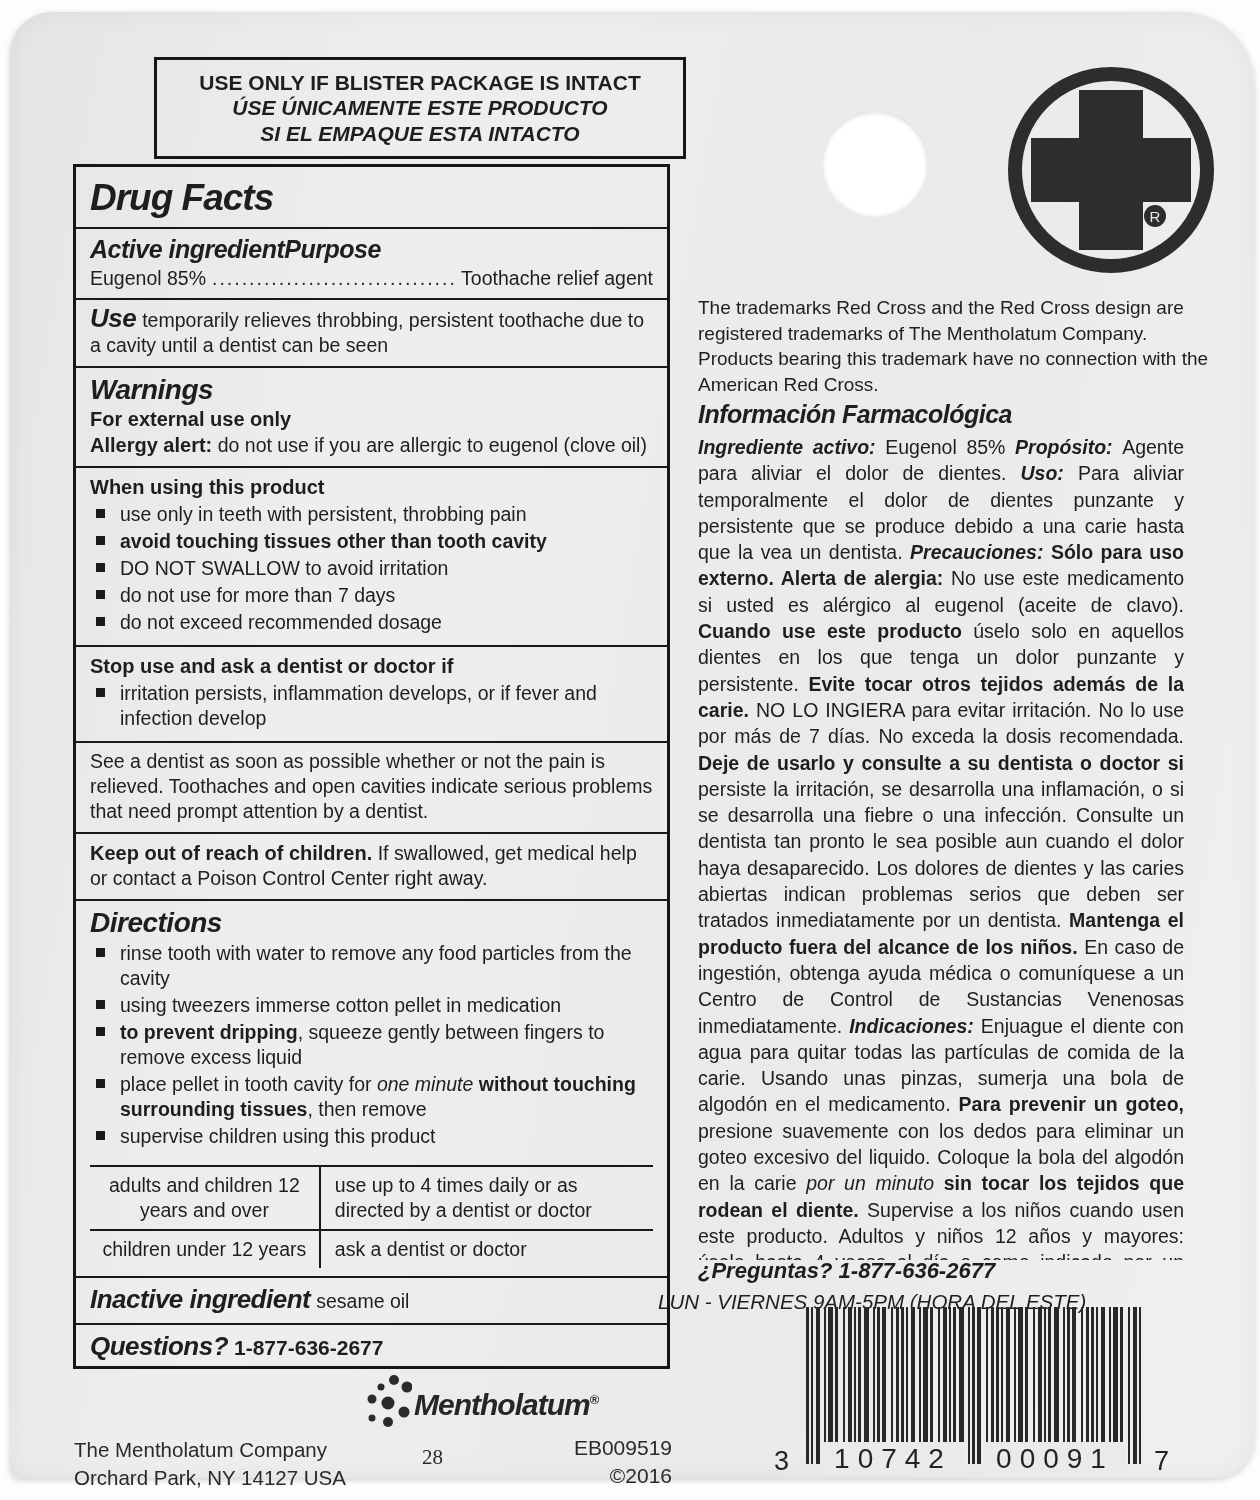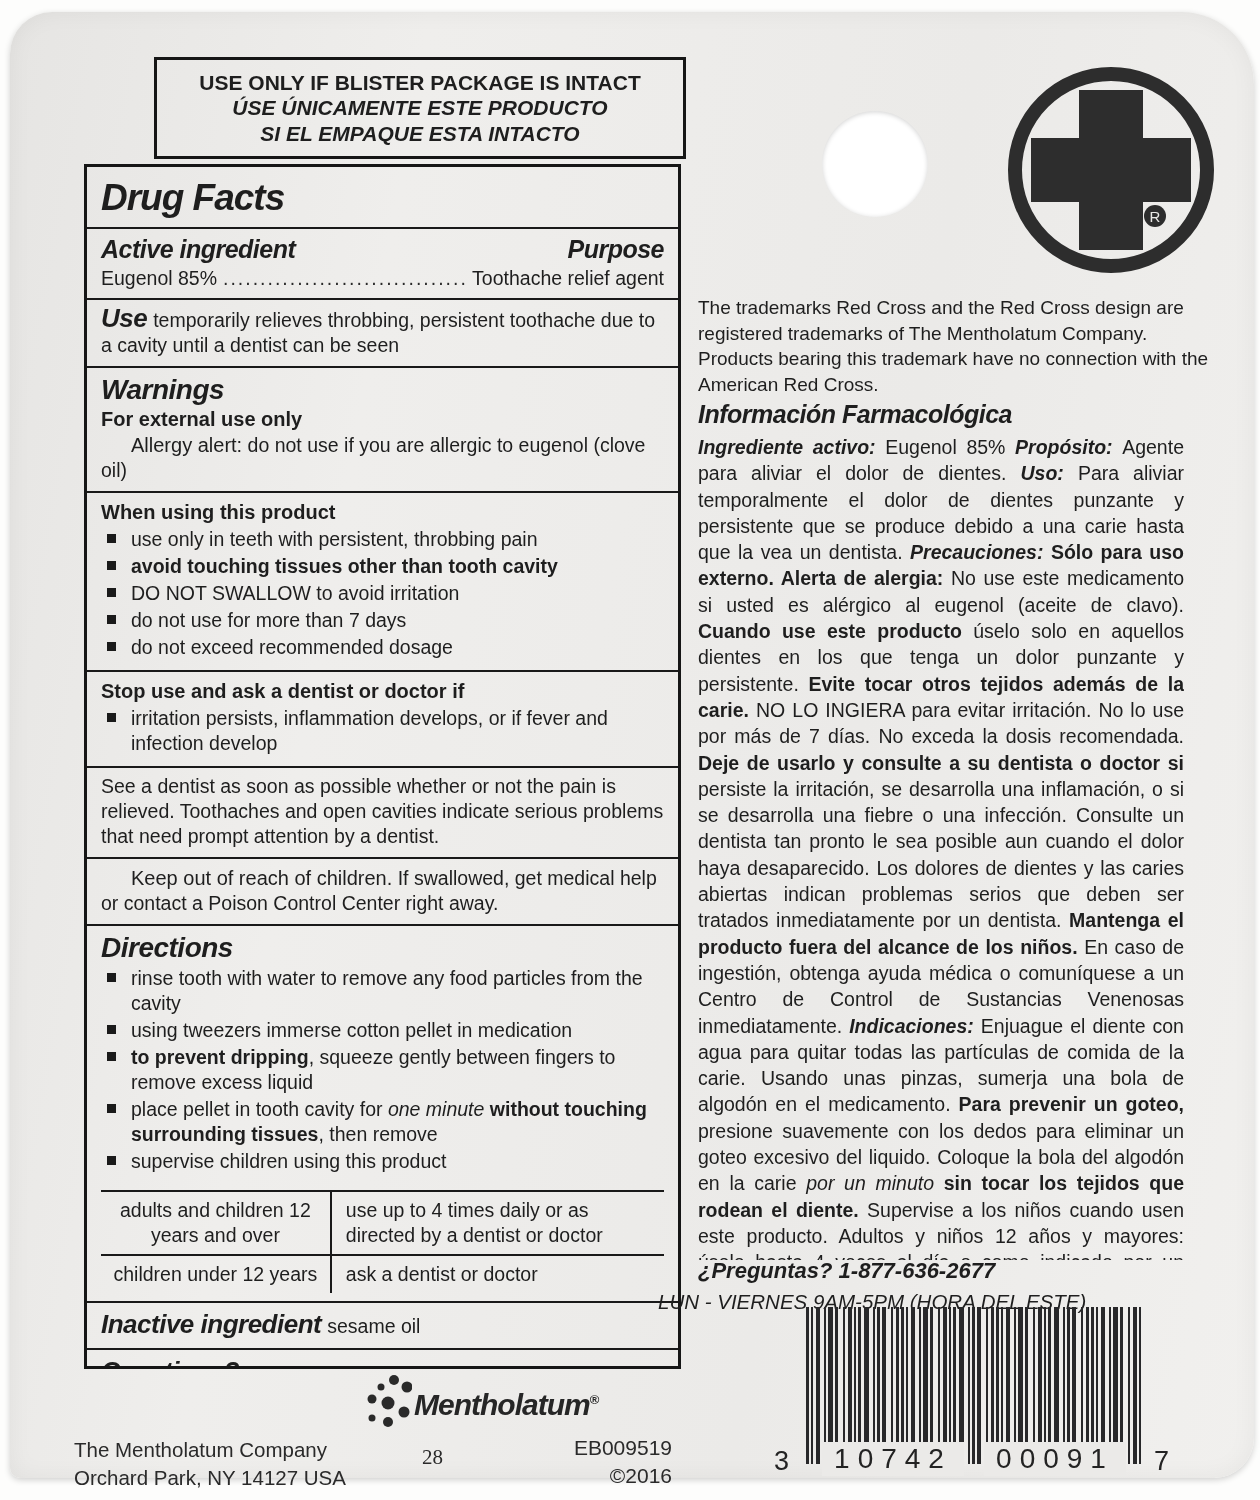--- a/index.html
+++ b/index.html
@@ -9,43 +9,43 @@
            background:linear-gradient(100deg,#e6e5e3 0%,#efeeec 28%,#ebeae8 65%,#f1f0ee 100%);
            border-radius:42px 72px 40px 10px;
            box-shadow:0 2px 6px rgba(0,0,0,0.18), inset 0 0 24px rgba(0,0,0,0.05);}
   
   .blister-box{position:absolute;left:100px;top:45px;width:532px;height:102px;
                border:3px solid #161616;box-sizing:border-box;text-align:center;
                display:flex;flex-direction:column;justify-content:center;line-height:1.22;margin-left:44px;}
   .blister-l1{font-weight:bold;font-size:21px;}
   .blister-es{font-weight:bold;font-style:italic;font-size:21px;}
   
-  .df-box{position:absolute;left:74px;top:152px;width:597px;height:1205px;
+  .df-box{position:absolute;left:63px;top:152px;width:597px;height:1205px;
           border:3px solid #161616;box-sizing:border-box;overflow:hidden;}
   .sec{border-top:2px solid #191919;padding:6px 14px 8px;}
   .df-title{font-size:37px;font-weight:bold;font-style:italic;padding:10px 14px 8px;letter-spacing:-1px;}
-  .ai-row{display:flex;justify-content:space-between;align-items:baseline;}
+  .ai-row{display:flex;justify-content:flex-start;align-items:baseline;}
   .h-bigit{font-size:25px;font-weight:bold;font-style:italic;letter-spacing:-0.5px;}
   .body-t{font-size:19.5px;line-height:25px;}
   .lead-row{display:flex;align-items:baseline;font-size:19.5px;margin-top:3px;}
   .dotfill{flex:1;overflow:hidden;white-space:nowrap;margin:0 6px;color:#2a2a2a;}
   .dotfill::after{content:"....................................................................................";letter-spacing:2px;}
   .inline-h{font-size:26px;font-weight:bold;font-style:italic;letter-spacing:-0.5px;margin-right:6px;}
   .sec-head{font-size:28px;font-weight:bold;font-style:italic;letter-spacing:-0.5px;line-height:1.15;}
   .sub-h{font-size:20px;font-weight:bold;line-height:26px;}
   ul.blist{list-style:none;margin:2px 0 0;padding:0;}
   ul.blist li{position:relative;padding-left:30px;font-size:19.5px;line-height:25px;margin:2px 0;}
   .sq{position:absolute;left:6px;top:7px;width:9px;height:9px;background:#1a1a1a;}
   .dose-table{margin-top:16px;border-top:2px solid #191919;}
   .trow{display:flex;border-bottom:2px solid #191919;}
   .trow.last{border-bottom:none;}
   .tc1{width:41%;border-right:2px solid #191919;text-align:center;padding:6px 8px;box-sizing:border-box;
        font-size:19.5px;line-height:25px;}
   .tc2{flex:1;padding:6px 4px 6px 14px;font-size:19.5px;line-height:25px;}
-  .b{font-weight:normal;margin-left:30px;}
+  .b{font-weight:bold;}
   
   .hole-punch{position:absolute;left:812px;top:99px;width:106px;height:106px;border-radius:50%;
               background:#ffffff;box-shadow:inset 0 1px 5px rgba(0,0,0,0.18);}
   .redcross{position:absolute;left:995px;top:52px;}
   .tm-note{position:absolute;left:688px;top:283px;width:524px;font-size:19px;line-height:25.5px;}
   .info-head{position:absolute;left:688px;top:388px;font-size:25px;font-weight:bold;font-style:italic;letter-spacing:-0.5px;}
   .info-para{position:absolute;left:688px;top:422px;width:486px;height:826px;overflow:hidden;
              font-size:19.5px;line-height:26.3px;text-align:justify;}
   .preguntas{position:absolute;left:688px;top:1246px;font-size:22px;font-weight:bold;font-style:italic;}
   .horario{position:absolute;left:648px;top:1278px;font-size:20.5px;font-style:italic;}

